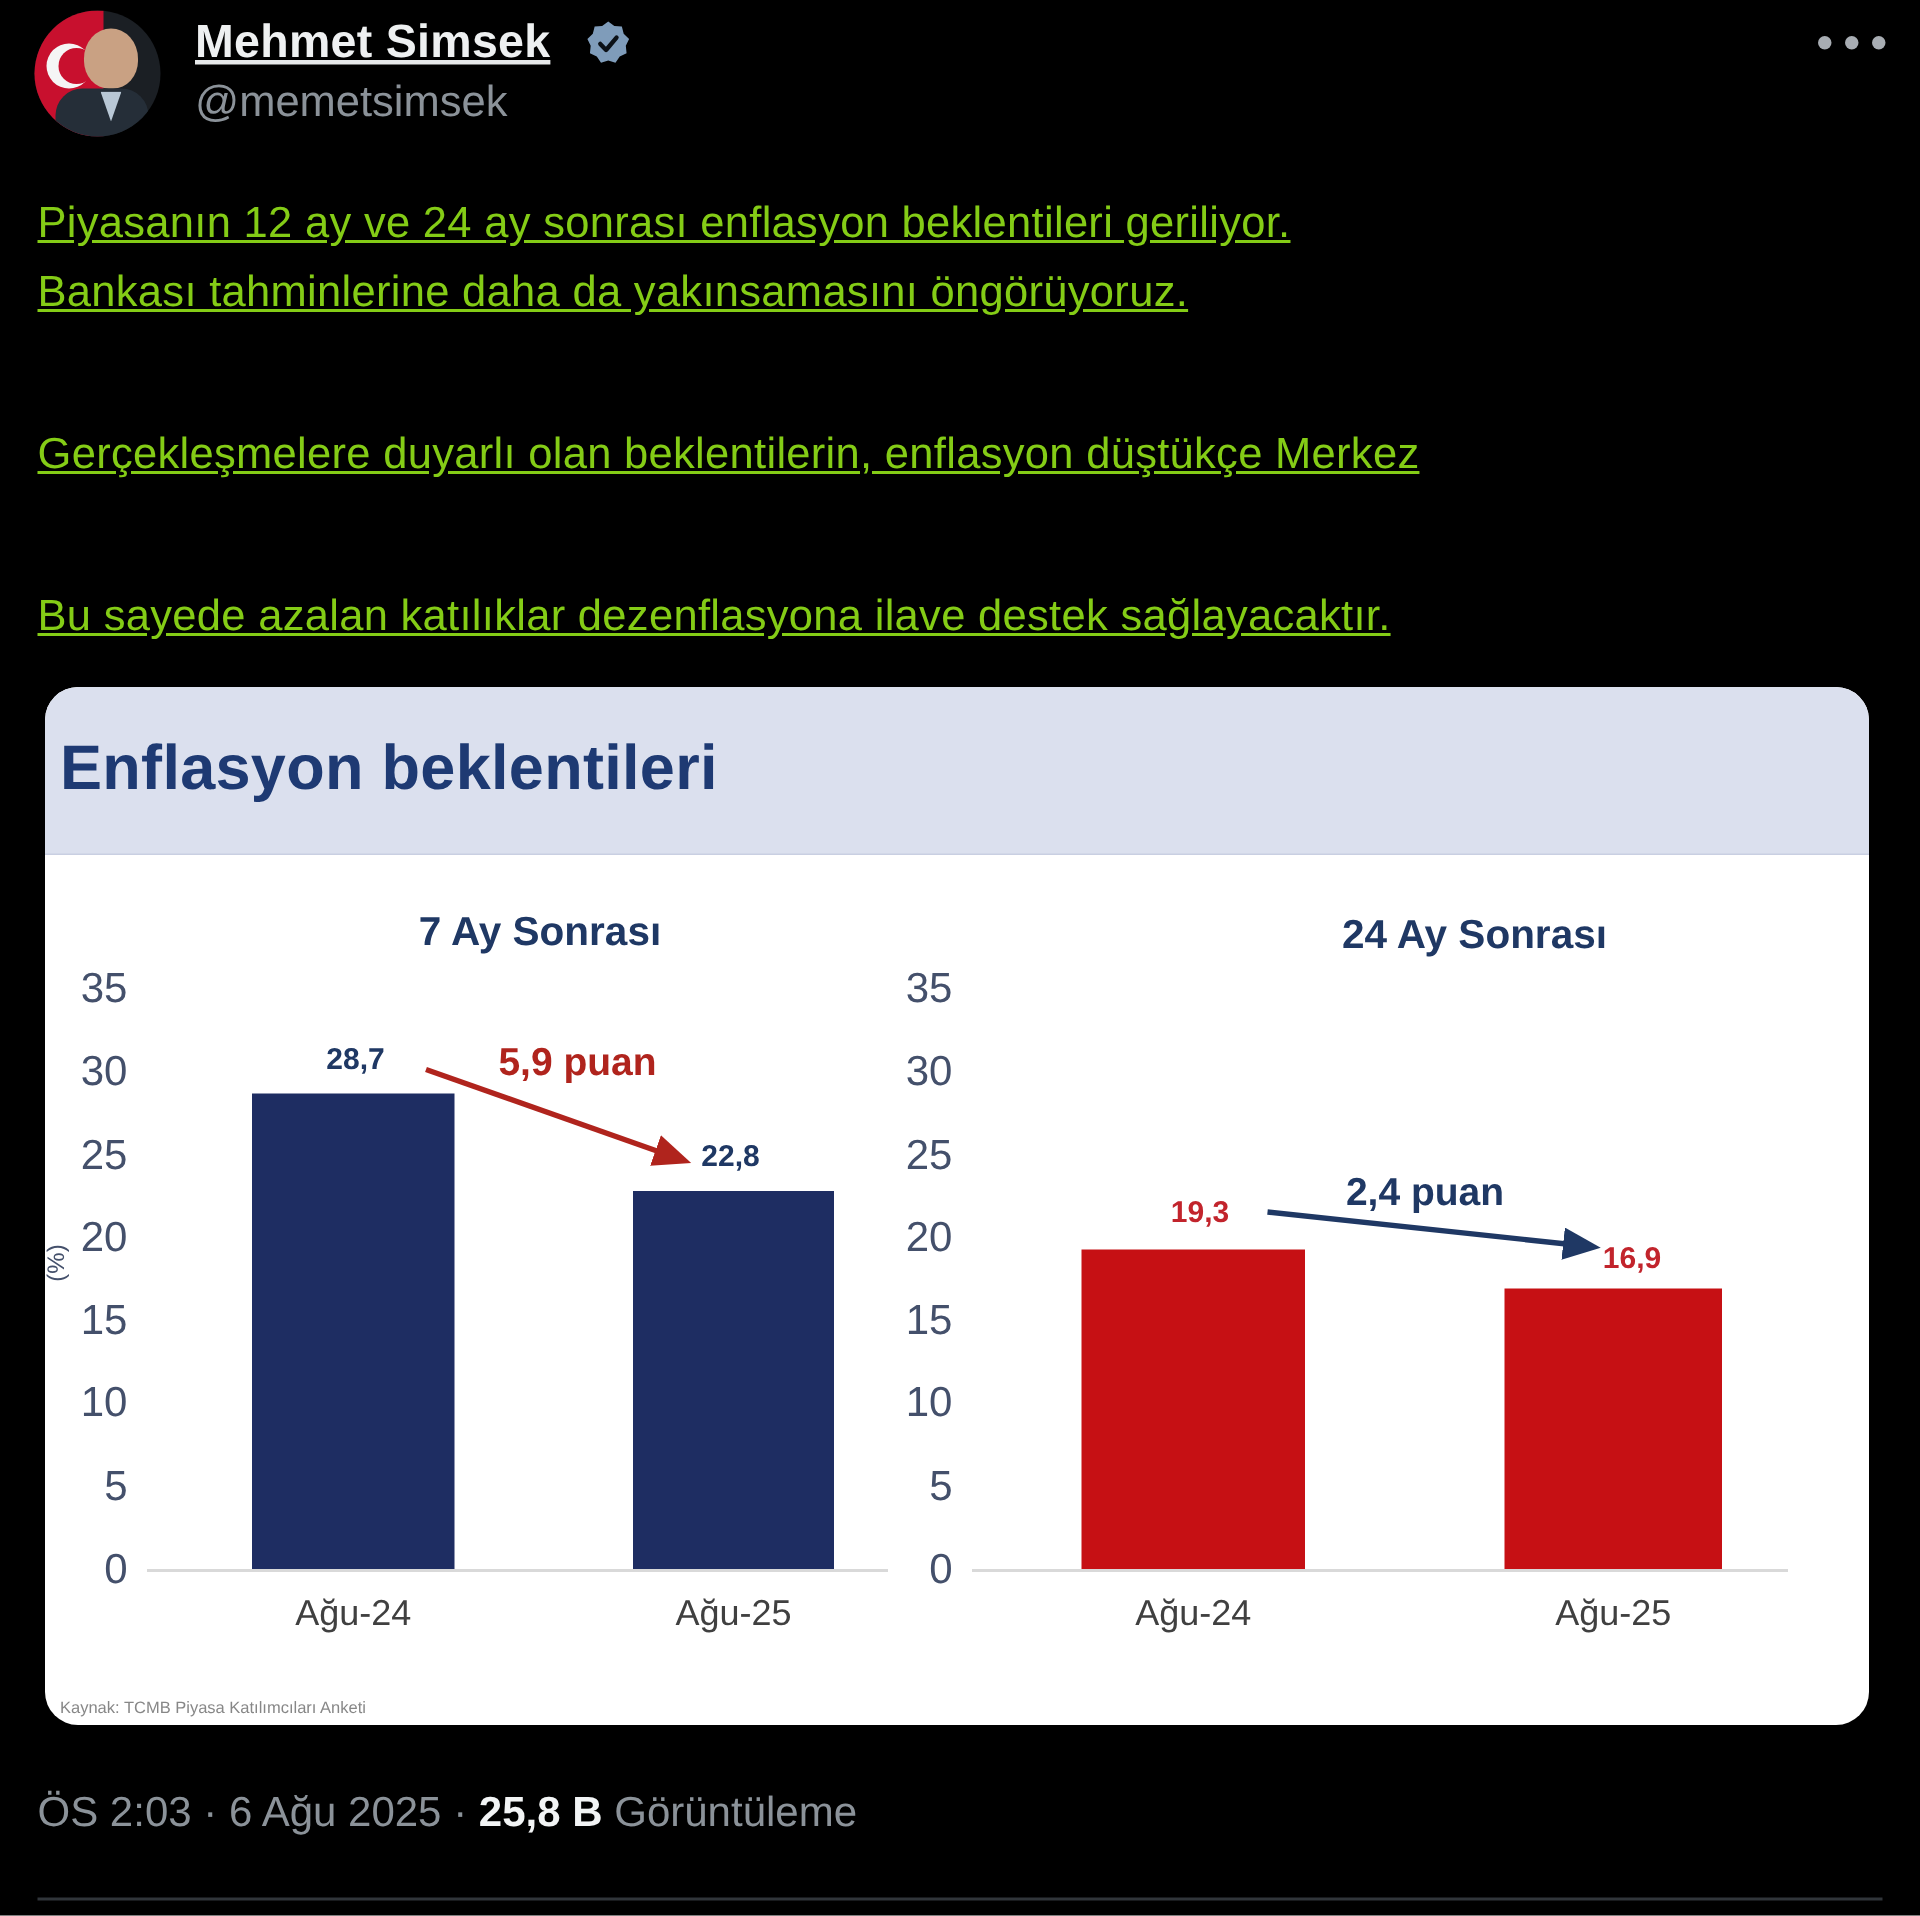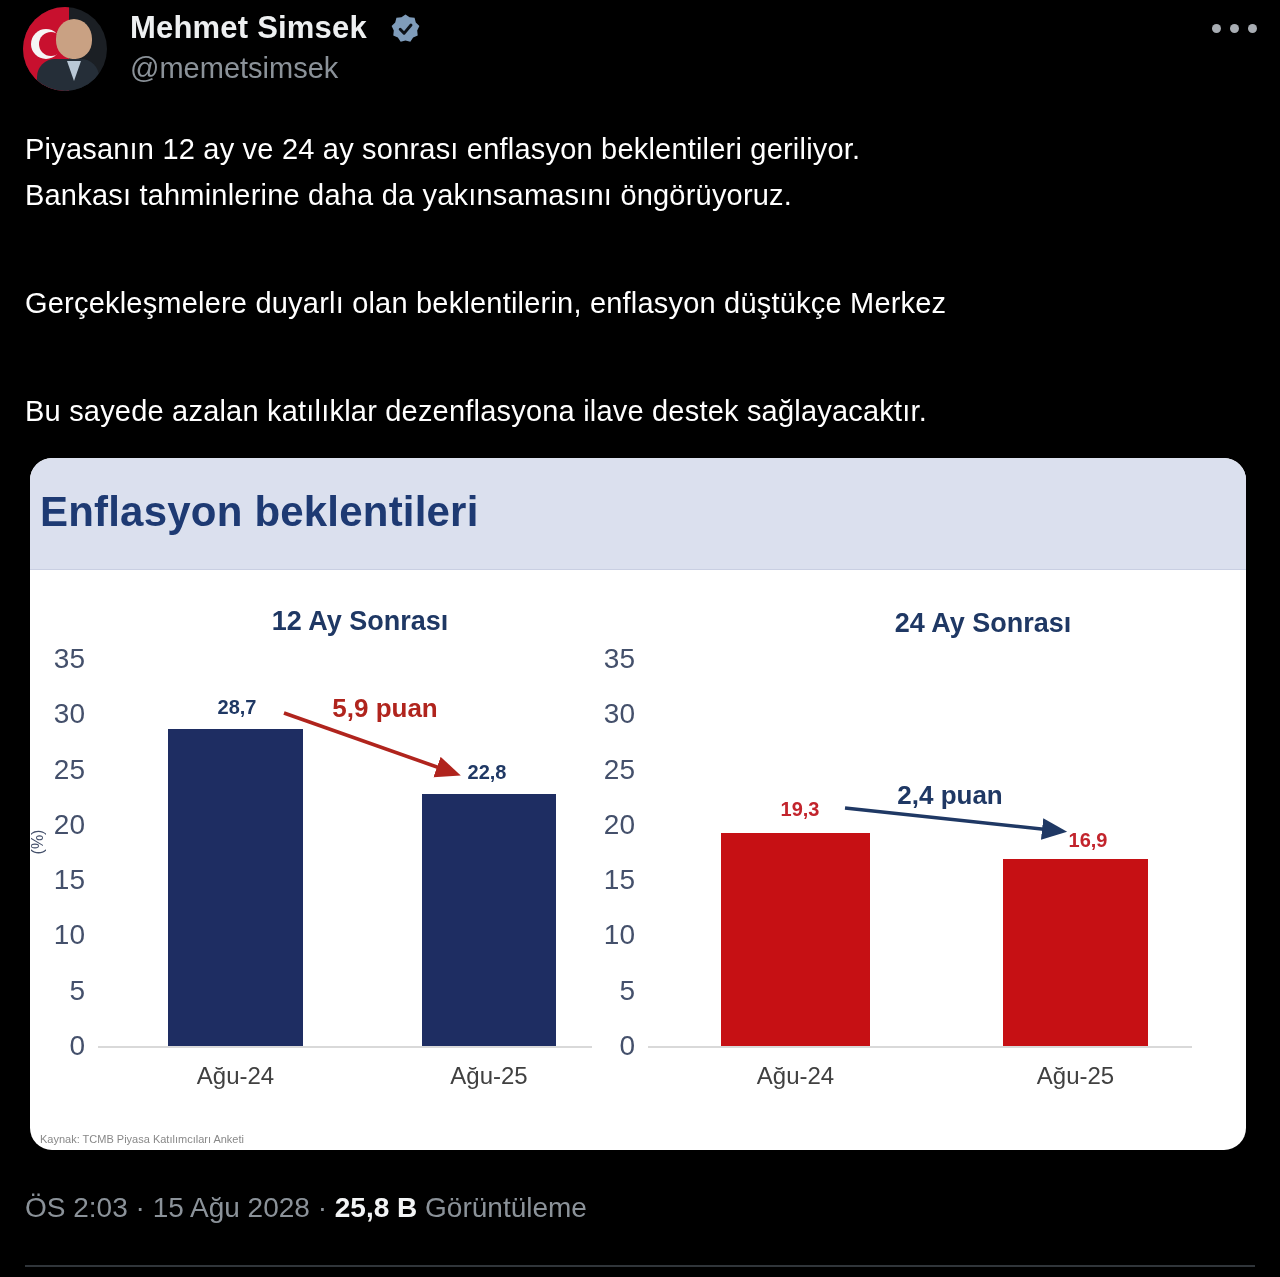--- a/index.html
+++ b/index.html
@@ -19,31 +19,31 @@
   .avatar {
     position:absolute; left:23px; top:7px; width:84px; height:84px;
     border-radius:50%; overflow:hidden; background:#1b1f24;
   }
   .avatar .flag { position:absolute; left:-6px; top:0; width:52px; height:84px; background:#c8102e; }
   .avatar .crescent-outer { position:absolute; left:8px; top:22px; width:30px; height:30px; border-radius:50%; background:#f5f5f5; }
   .avatar .crescent-inner { position:absolute; left:16px; top:25px; width:24px; height:24px; border-radius:50%; background:#c8102e; }
   .avatar .head { position:absolute; left:33px; top:12px; width:36px; height:40px; border-radius:50% 50% 46% 46%; background:#c9a183; }
   .avatar .suit { position:absolute; left:14px; top:52px; width:62px; height:34px; border-radius:18px 18px 0 0; background:#252e38; }
   .avatar .shirt { position:absolute; left:44px; top:54px; width:14px; height:20px; background:#b9c8d6; clip-path:polygon(0 0,100% 0,50% 100%); }
-  .name-row { position:absolute; left:130px; top:10px; display:flex; align-items:center; gap:24px; }
+  .name-row { position:absolute; left:130px; top:10px; display:flex; align-items:center; gap:24px;text-decoration:underline; }
   .display-name { font-size:31px; font-weight:bold; color:#eef0f1; letter-spacing:0.2px; }
   .badge { width:29px; height:29px; display:inline-block; }
   .handle { position:absolute; left:130px; top:52px; font-size:29px; color:#8b9299; }
   .more-menu { position:absolute; left:1206px; top:10px; width:56px; height:36px;
     display:flex; align-items:center; justify-content:center; gap:9px; cursor:pointer; }
   .more-menu .dot { width:9px; height:9px; border-radius:50%; background:#a8adb3; }
 
   
   .tweet-body { position:absolute; left:25px; top:126px; width:1232px; }
-  .tline { font-size:29px; line-height:46px; color:#ffffff; letter-spacing:0.2px; }
+  .tline { font-size:29px; line-height:46px; color:#84cc16; letter-spacing:0.2px;text-decoration:underline; }
   .gap-1 { margin-top:62px; }
   .gap-0 { margin-top:0; }
   .gap-2 { margin-top:62px; }
 
   
   .card {
     position:absolute; left:30px; top:458px; width:1216px; height:692px;
     background:#ffffff; border-radius:22px; overflow:hidden;
   }
   .card-band {
@@ -105,21 +105,21 @@
     <div class="tline gap-0">Bankası tahminlerine daha da yakınsamasını öngörüyoruz.</div>
     <div class="tline gap-1">Gerçekleşmelere duyarlı olan beklentilerin, enflasyon düştükçe Merkez</div>
     <div class="tline gap-2">Bu sayede azalan katılıklar dezenflasyona ilave destek sağlayacaktır.</div>
   </div>
 
   <div class="card">
     <div class="card-band">
       <div class="card-title">Enflasyon beklentileri</div>
     </div>
     <div class="chart-body" id="chart-body">
-        <div class="chart-title" style="left: 330px; top: 36px;">12 Ay Sonrası</div>
+        <div class="chart-title" style="left: 330px; top: 36px;">7 Ay Sonrası</div>
         <div class="ytick" style="left: 11px; width: 44px; top: 460px;">0</div>
         <div class="ytick" style="left: 11px; width: 44px; top: 404.7px;">5</div>
         <div class="ytick" style="left: 11px; width: 44px; top: 349.4px;">10</div>
         <div class="ytick" style="left: 11px; width: 44px; top: 294.1px;">15</div>
         <div class="ytick" style="left: 11px; width: 44px; top: 238.8px;">20</div>
         <div class="ytick" style="left: 11px; width: 44px; top: 183.5px;">25</div>
         <div class="ytick" style="left: 11px; width: 44px; top: 128.2px;">30</div>
         <div class="ytick" style="left: 11px; width: 44px; top: 72.9px;">35</div>
         <div class="ylab" style="left: -4px; top: 263px;">(%)</div>
         <div class="baseline" style="left: 68px; width: 494px; top: 476px;"></div>
@@ -159,20 +159,20 @@
           <line x1="254" y1="143" x2="424" y2="203" stroke="#b0241d" stroke-width="3.6" marker-end="url(#ah0)"></line>
           <line x1="815" y1="238" x2="1030" y2="261" stroke="#1f3864" stroke-width="3.6" marker-end="url(#ah1)"></line>
         </svg>
       </div>
     <div class="card-source">Kaynak: TCMB Piyasa Katılımcıları Anketi</div>
   </div>
 
   <div class="footer">
     <span>ÖS 2:03</span>
     <span>·</span>
-    <span>15 Ağu 2028</span>
+    <span>6 Ağu 2025</span>
     <span>·</span>
     <span class="views-count">25,8 B</span>
     <span>Görüntüleme</span>
   </div>
   <div class="divider"></div>
 
 </div>
 
 </body></html>

